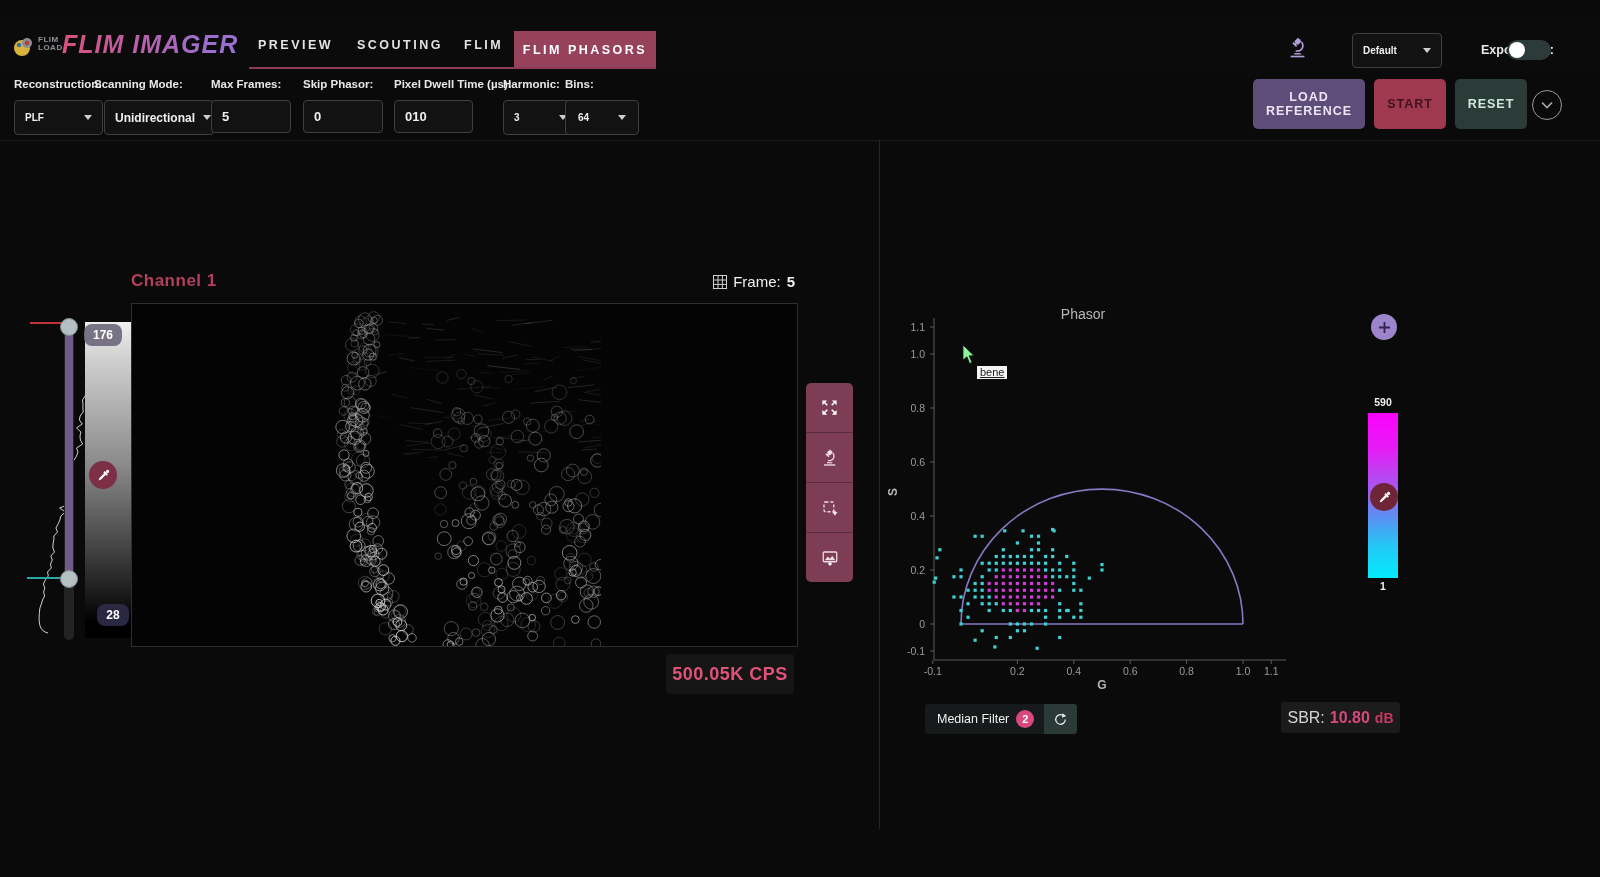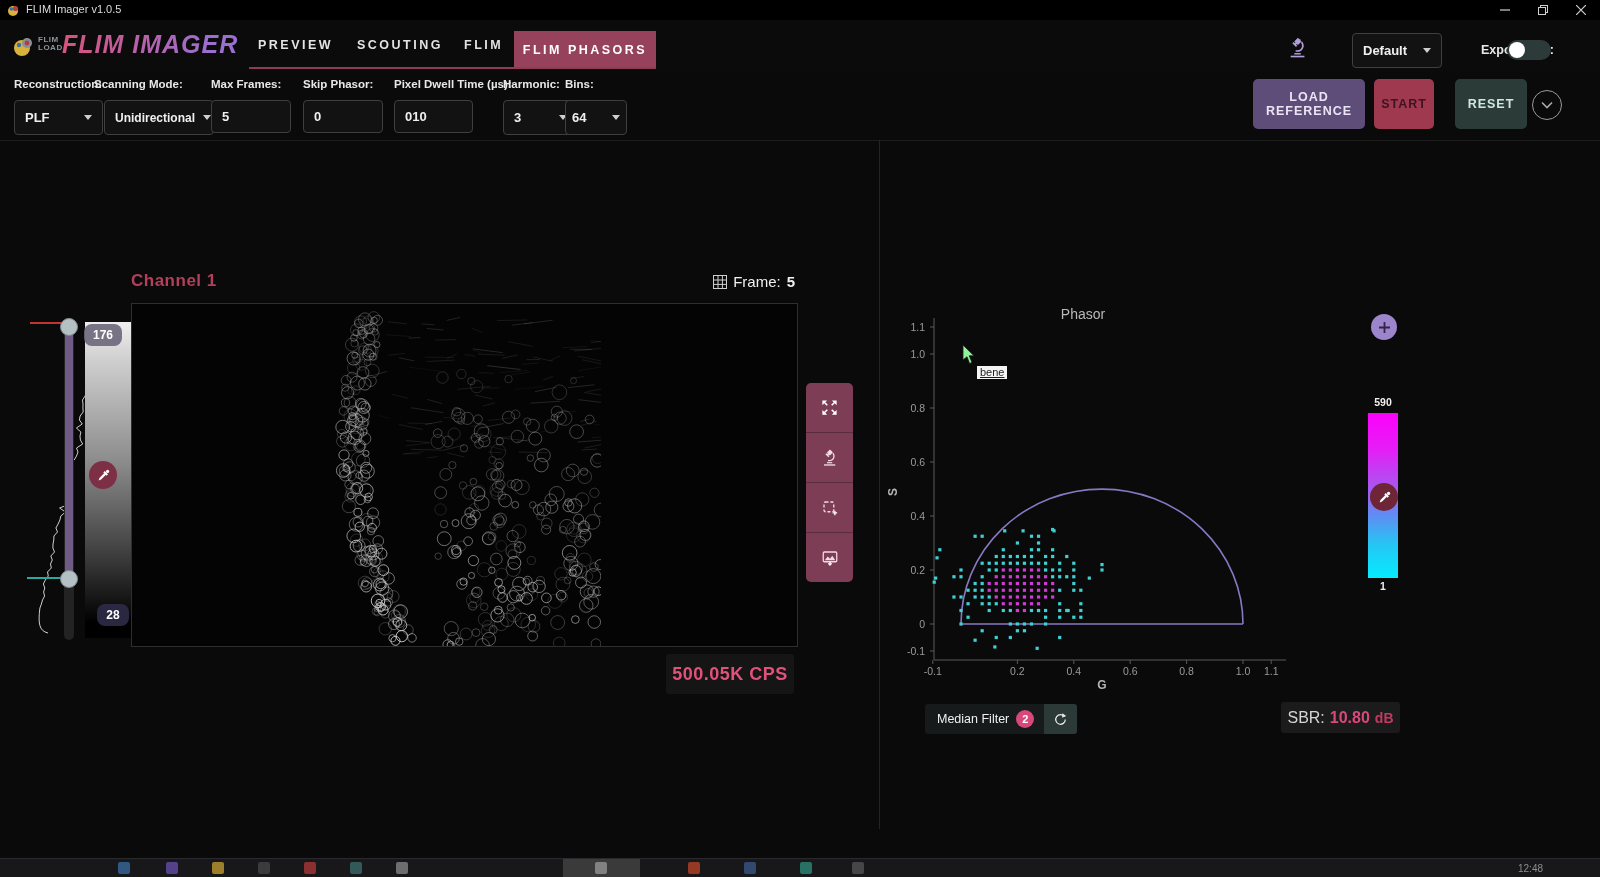--- a/index.html
+++ b/index.html
@@ -16,21 +16,21 @@
   .appheader{left:0;top:20px;width:1600px;height:52px;background:#0b0b0b;}
   .brand-title{font-size:25px;font-weight:800;font-style:italic;letter-spacing:1px;
     background:linear-gradient(90deg,#d9527d,#9a6fd0 85%);-webkit-background-clip:text;background-clip:text;color:transparent;}
   .logostack{font-size:8px;font-weight:700;color:#8d939b;line-height:8px;letter-spacing:.5px;}
   .tab{position:absolute;top:18px;font-size:12.5px;font-weight:700;letter-spacing:2.5px;color:#e3e3e3;cursor:default;}
   .tab-active{position:absolute;left:514px;top:11px;width:142px;height:37px;background:#97425c;
     display:flex;align-items:center;justify-content:center;font-size:12.5px;font-weight:700;letter-spacing:2.5px;color:#fff;}
   .tab-underline{position:absolute;left:249px;top:47px;width:407px;height:2px;background:#8e3b55;}
   .hlabel{font-size:12.5px;font-weight:700;color:#e8e8e8;margin-left:44px;}
   .selectbox{background:#121212;border:1px solid #3f3f3f;border-radius:4px;color:#efefef;
-    display:flex;align-items:center;justify-content:space-between;padding:0 10px;font-size:13px;font-weight:700;}
+    display:flex;align-items:center;justify-content:space-between;padding:0 10px;font-size:10px;font-weight:700;}
   .caret{width:0;height:0;border-left:4.5px solid transparent;border-right:4.5px solid transparent;border-top:5px solid #cfcfcf;margin-left:8px;}
   .toggle{width:44px;height:20px;border-radius:10px;background:#2c3b39;position:relative;}
   .toggle .knob{position:absolute;left:2px;top:2px;width:16px;height:16px;border-radius:50%;background:#fff;}
 
   
   .flabel{position:absolute;top:78px;font-size:11.5px;font-weight:700;color:#e8e8e8;}
   .fbox{position:absolute;top:100px;height:33px;}
   .inputbox{width:100%;height:33px;background:#121212;border:1px solid #3f3f3f;border-radius:4px;color:#efefef;
     font-size:13px;font-weight:700;padding:0 10px;box-sizing:border-box;font-family:"Liberation Sans",sans-serif;outline:none;}
   .bigbtn{position:absolute;top:79px;height:50px;border:none;border-radius:5px;font-family:"Liberation Sans",sans-serif;
@@ -83,44 +83,20 @@
   .taskbar{left:0;top:858px;width:1600px;height:19px;background:#18181b;border-top:1px solid #2a2a2e;box-sizing:border-box;}
   .tbicon{position:absolute;top:3px;width:12px;height:12px;border-radius:2px;opacity:.75;}
   .tbslot{position:absolute;left:563px;top:0;width:77px;height:19px;background:#3a3a3a;}
   .tbclock{position:absolute;left:1518px;top:4px;font-size:10px;color:#8e8e8e;}
 </style>
 </head>
 <body>
 
 <div class="screen">
 
-  <div class="abs titlebar">
-    <svg class="abs" style="left:7px;top:4px" width="13" height="13" viewBox="0 0 13 13">
-      <circle cx="6" cy="7" r="5" fill="#d8b23a"></circle>
-        <circle cx="8.5" cy="4.5" r="2.6" fill="#b04040"></circle>
-        <circle cx="4.4" cy="5" r="1.7" fill="#3a6ea5"></circle>
-    </svg>
-    <span class="ttxt">FLIM Imager v1.0.5</span>
-    <div class="winbtn" style="left:1488px">
-      <svg width="10" height="10" viewBox="0 0 10 10">
-          <line x1="0" y1="5" x2="10" y2="5" stroke="#d0d0d0" stroke-width="1.2"></line>
-        </svg>
-    </div>
-    <div class="winbtn" style="left:1526px">
-      <svg width="10" height="10" viewBox="0 0 10 10">
-          <rect x="2.5" y="0.5" width="7" height="7" fill="none" stroke="#d0d0d0"></rect>
-          <rect x="0.5" y="2.5" width="7" height="7" fill="#000" stroke="#d0d0d0"></rect>
-        </svg>
-    </div>
-    <div class="winbtn" style="left:1564px">
-      <svg width="10" height="10" viewBox="0 0 10 10">
-          <path d="M0 0 L10 10 M10 0 L0 10" stroke="#d0d0d0" stroke-width="1.2"></path>
-        </svg>
-    </div>
-  </div>
 
   <div class="abs appheader">
     <svg class="abs" style="left:12px;top:14px" width="24" height="24" viewBox="0 0 24 24">
       <circle cx="10" cy="14" r="8" fill="#d8b23a"></circle>
         <circle cx="15" cy="9" r="5" fill="#8a8f96"></circle>
         <circle cx="15" cy="9" r="2.4" fill="#b04040"></circle>
         <circle cx="7" cy="11" r="2.2" fill="#3a6ea5"></circle>
     </svg>
     <div class="abs logostack" style="left:38px;top:16px">
       <div>FLIM</div>
@@ -174,27 +150,27 @@
   <span class="flabel" style="left:394px">Pixel Dwell Time (µs):</span>
   <div class="fbox" style="left:394px;width:79px"><input class="inputbox" value="010" style=""></div>
 
   <span class="flabel" style="left:503px">Harmonic:</span>
   <div class="fbox selectbox" style="left:503px;width:53px">
     <span>3</span>
       <span class="caret"></span>
   </div>
 
   <span class="flabel" style="left:565px">Bins:</span>
-  <div class="fbox selectbox" style="left:565px;width:48px;padding:0 6px">
+  <div class="fbox selectbox" style="left:565px;width:48px;padding:0 12px">
     <span>64</span>
       <span class="caret"></span>
   </div>
 
   <button class="bigbtn" style="left:1253px;width:112px;background:#5e4d78;color:#eae4f4">LOAD REFERENCE</button>
-  <button class="bigbtn" style="left:1374px;width:60px;background:#9e3950;color:#40131f">START</button>
+  <button class="bigbtn" style="left:1374px;width:72px;background:#9e3950;color:#40131f">START</button>
   <button class="bigbtn" style="left:1455px;width:72px;background:#2b3b38;color:#cfe8dd">RESET</button>
   <div class="chevcircle">
     <svg width="12" height="8" viewBox="0 0 12 8">
         <path d="M1 1.5 L6 6.5 L11 1.5" fill="none" stroke="#aaa" stroke-width="1.6"></path>
       </svg>
   </div>
 
   <div class="abs mainline"></div>
   <div class="abs vdivider"></div>
 
@@ -1018,33 +994,14 @@
     </div>
   </div>
 
   <div class="abs sbr">
     <span class="l">SBR:</span>
     <span class="v">10.80</span>
     <span class="u">dB</span>
   </div>
 
 
-  <div class="abs taskbar">
-    <div id="taskbar-icons">
-        <div class="tbicon" style="left: 118px; background: rgb(58, 110, 165);"></div>
-        <div class="tbicon" style="left: 166px; background: rgb(106, 79, 176);"></div>
-        <div class="tbicon" style="left: 212px; background: rgb(200, 160, 50);"></div>
-        <div class="tbicon" style="left: 258px; background: rgb(71, 71, 71);"></div>
-        <div class="tbicon" style="left: 304px; background: rgb(176, 56, 56);"></div>
-        <div class="tbicon" style="left: 350px; background: rgb(60, 110, 110);"></div>
-        <div class="tbicon" style="left: 396px; background: rgb(138, 138, 138);"></div>
-        <div class="tbicon" style="left: 688px; background: rgb(192, 68, 40);"></div>
-        <div class="tbicon" style="left: 744px; background: rgb(58, 90, 140);"></div>
-        <div class="tbicon" style="left: 800px; background: rgb(45, 143, 127);"></div>
-        <div class="tbicon" style="left: 852px; background: rgb(85, 85, 85);"></div>
-      </div>
-    <div class="tbslot">
-        <div class="tbicon" style="left:32px;background:#9a9a9a"></div>
-      </div>
-    <div class="tbclock">12:48</div>
-  </div>
 
 </div>
 
 </body></html>

